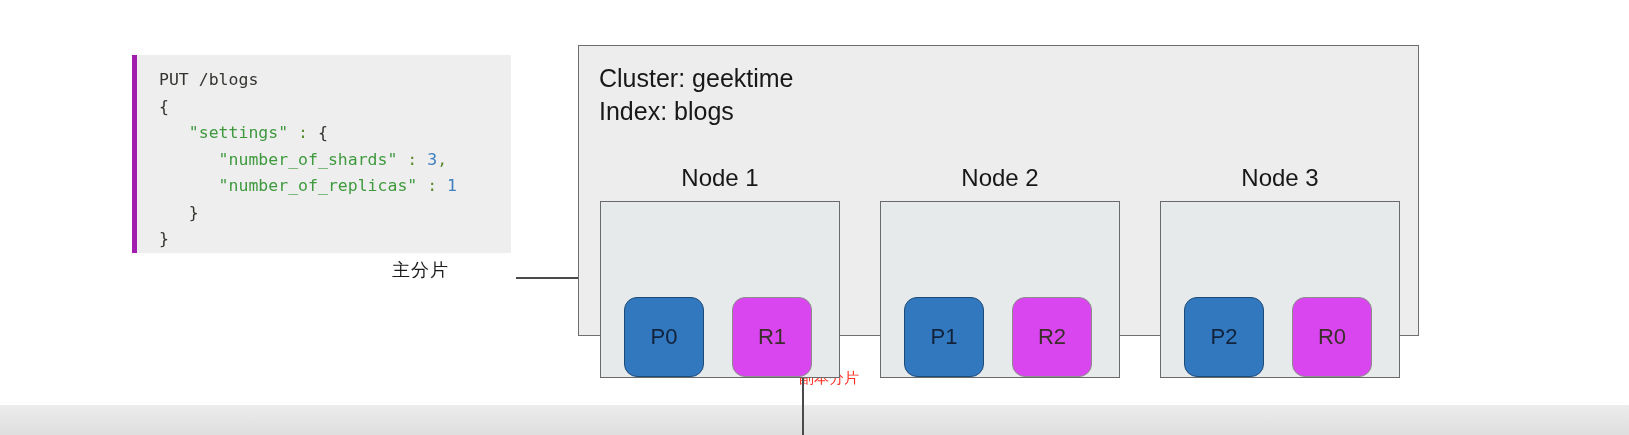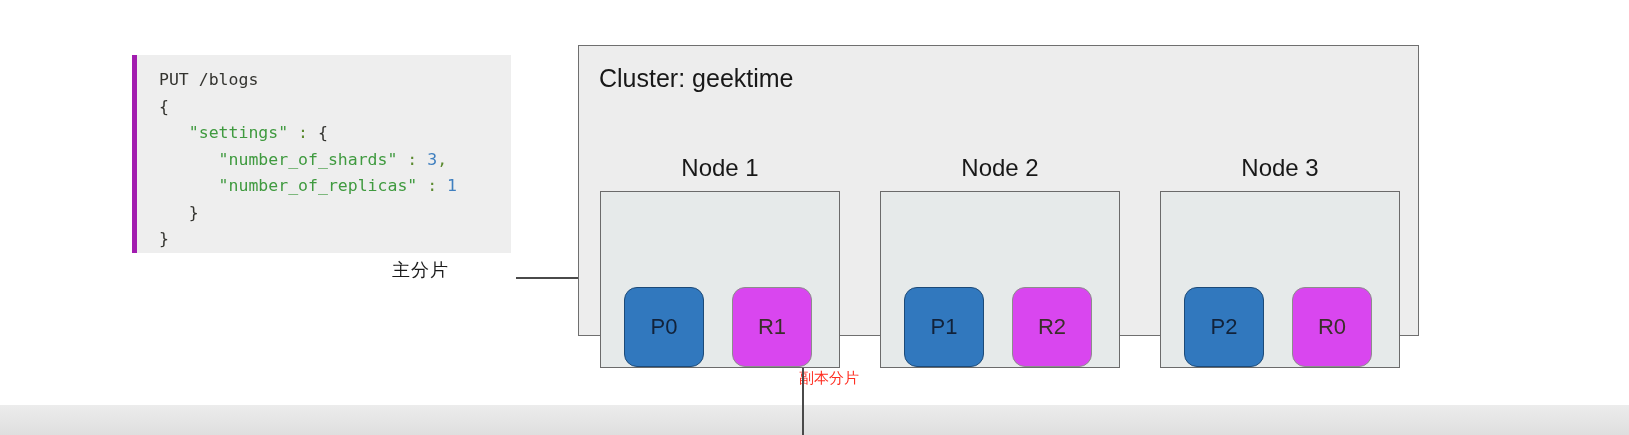--- a/index.html
+++ b/index.html
@@ -116,20 +116,21 @@
     position: absolute;
     left: 21px;
     top: 108px;
     width: 800px;
     display: flex;
     justify-content: space-between;
   }
   .node {
     width: 240px;
     position: relative;
+    margin-top: 10px;
   }
   .node-label {
     text-align: center;
     font-size: 24px;
     color: #181818;
     margin-bottom: 9px;
     font-family: "Liberation Sans", sans-serif;
     white-space: nowrap;
   }
   .node-box {
@@ -184,20 +185,21 @@
 
 <svg class="arrow-replica" viewBox="0 0 26 125" xmlns="http://www.w3.org/2000/svg">
   <line x1="13" y1="125" x2="13" y2="16" stroke="#4a4a4a" stroke-width="2"></line>
   <polygon points="4,19 13,1 22,19" fill="#1b1b1b"></polygon>
 </svg>
 
 <div class="cluster-panel">
 
   <div class="cluster-title">
     <div>Cluster: geektime</div>
+    <div>Index: blogs</div>
   </div>
 
   <div class="nodes-row" id="nodes-row">
       <div class="node">
         <div class="node-label">Node 1</div>
         <div class="node-box">
           <div class="shard primary">P0</div>
           <div class="shard replica">R1</div>
         </div>
       </div>

